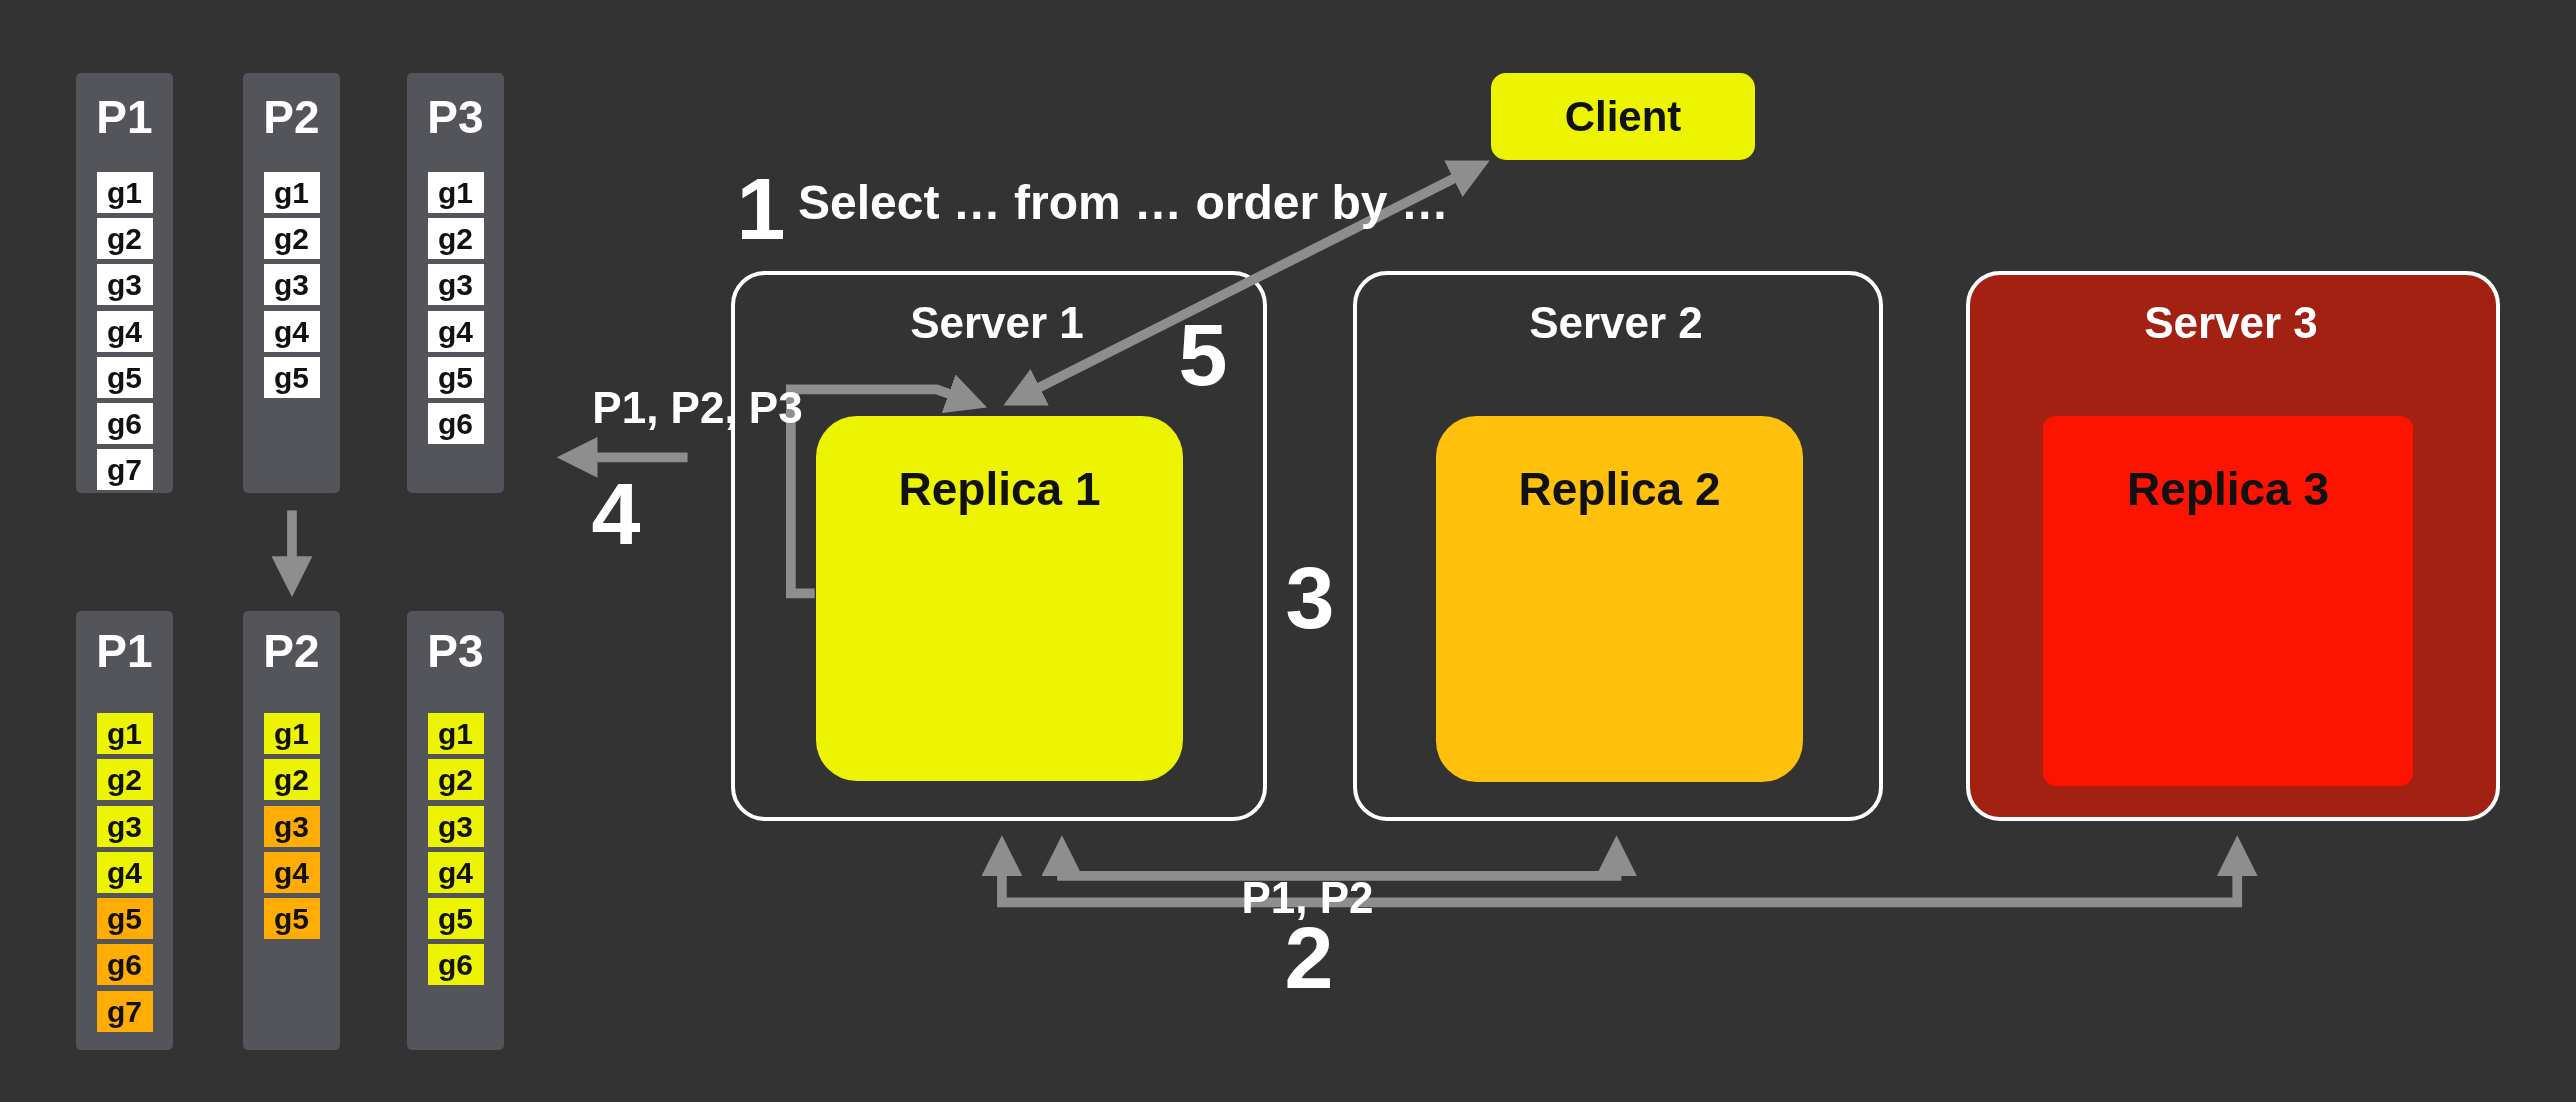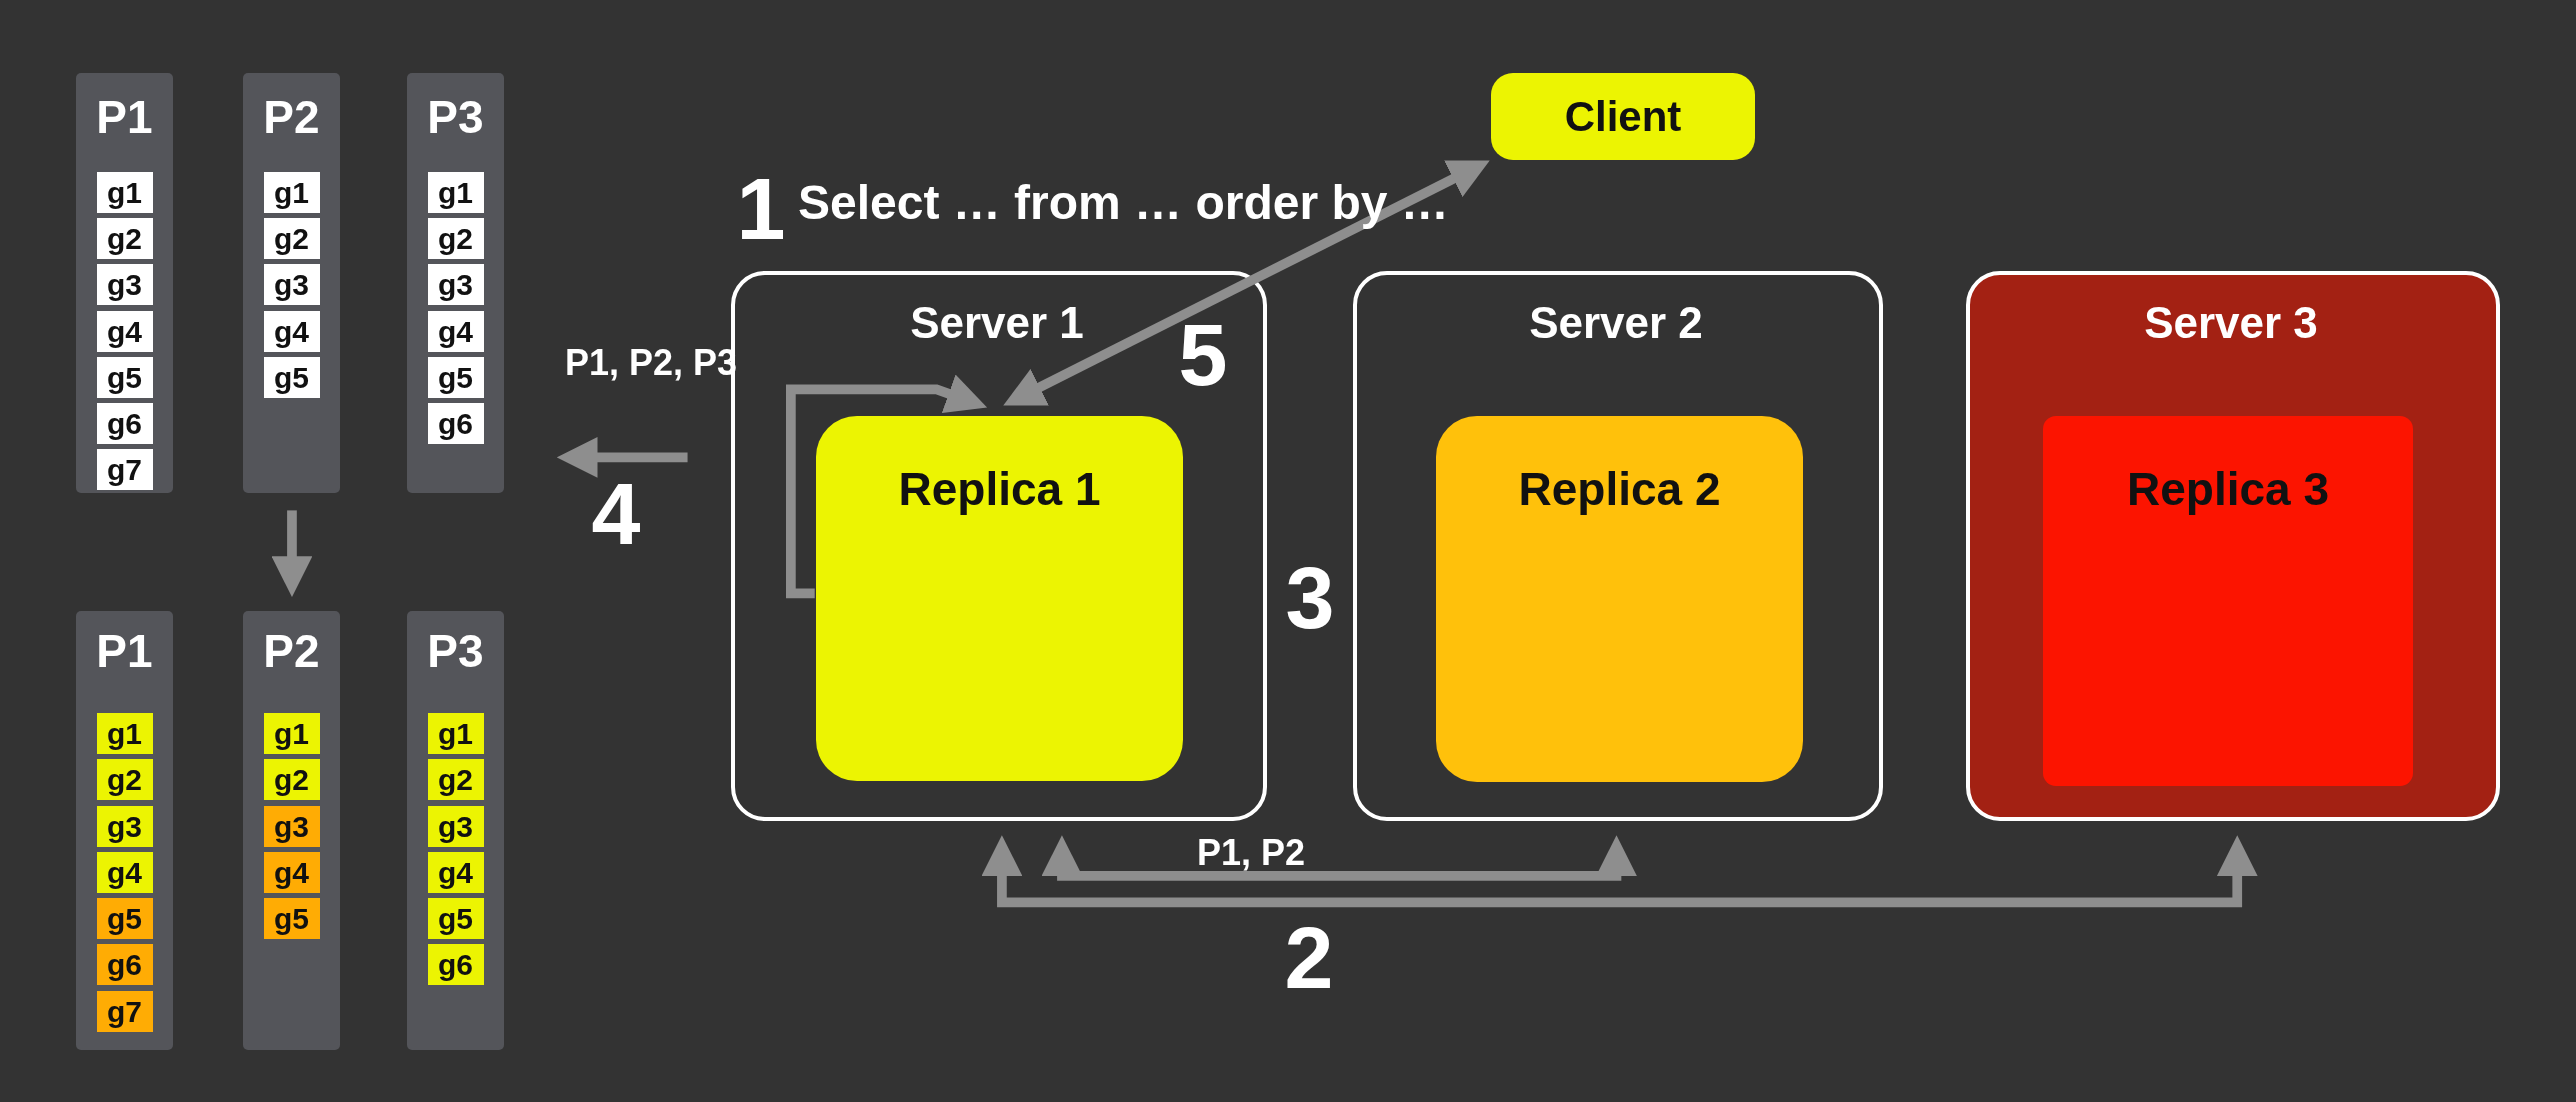--- a/index.html
+++ b/index.html
@@ -51,21 +51,21 @@
   .tone-white  { background: var(--cell-white, #ffffff); }
   .tone-yellow { background: var(--yellow, #ecf402); }
   .tone-orange { background: var(--orange, #ffac04); }
 
   
   .client {
     position: absolute;
     left: 1491px; top: 73px;
     width: 264px; height: 87px;
     background: var(--yellow, #ecf402);
-    border-radius: 22px;
+    border-radius: 15px;
     display: flex; align-items: center; justify-content: center;
     font-size: 42px; font-weight: 700;
     color: var(--text-dark, #111);
     z-index: 1;
   }
 
   
   .server {
     position: absolute;
     top: 271px; height: 550px;
@@ -112,26 +112,27 @@
   }
   .num-1 { left: 708px;  top: 165px; }
   .num-2 { left: 1256px; top: 914px; }
   .num-3 { left: 1257px; top: 554px; }
   .num-4 { left: 563px;  top: 470px; }
   .num-5 { left: 1150px; top: 311px; }
 
   .edge-label {
     position: absolute;
     color: var(--text-light, #fff);
-    font-size: 36px;
+    font-size: 44px;
     font-weight: 700;
     line-height: 49px;
-    text-align: left;
+    text-align: center;
     white-space: nowrap;
     z-index: 3;
+    margin-top: 45px;
   }
   .label-partitions { left: 565px;  top: 338px; width: 265px; }
   .label-scatter    { left: 1197px; top: 828px; width: 221px; }
 
   .query-text {
     position: absolute;
     left: 798px; top: 175px;
     font-size: 48px; font-weight: 700;
     color: var(--text-light, #fff);
     white-space: nowrap;

